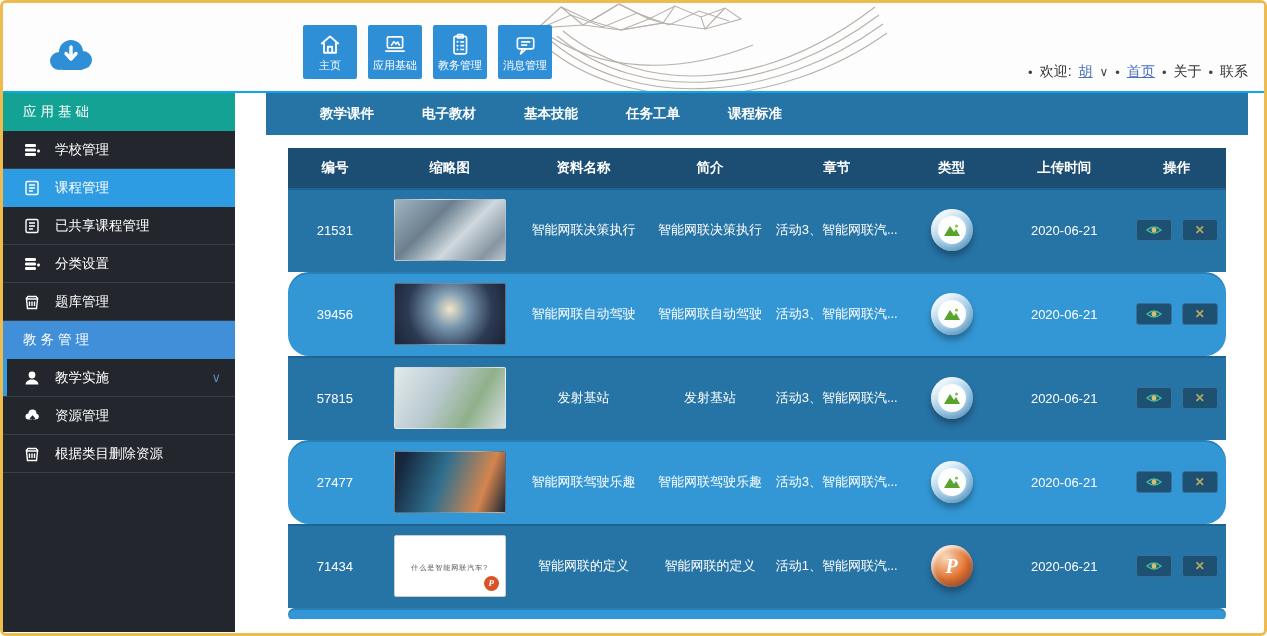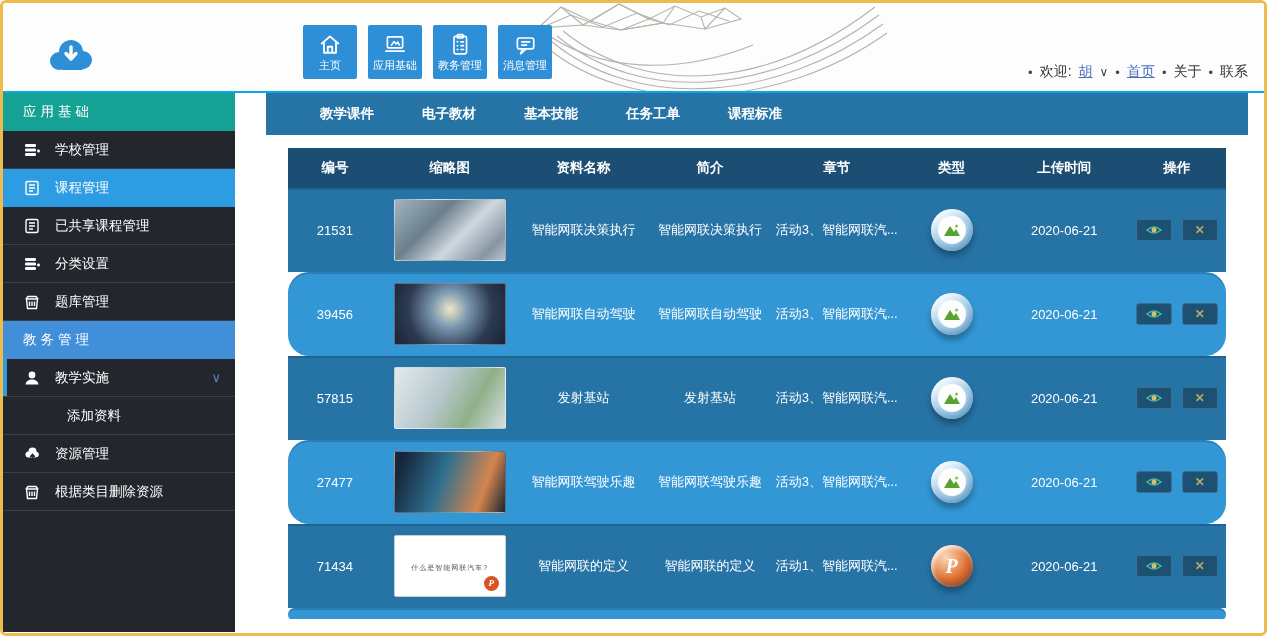--- a/index.html
+++ b/index.html
@@ -230,21 +230,20 @@
         <span class="s-icon">
           <svg width="18" height="18" viewBox="0 0 18 18" fill="#fff">
               <circle cx="9" cy="6" r="3.4"></circle>
               <path d="M2.5 15.5 a6.5 5 0 0 1 13 0 Z"></path>
             </svg>
         </span>
         <span>教学实施</span>
         <span class="chev">∨</span>
       </div>
 
-      <div class="s-row s-sub">添加资料</div>
 
       <div class="s-row s-item">
         <span class="s-icon">
           <svg width="18" height="18" viewBox="0 0 18 18" fill="#fff">
               <circle cx="5.5" cy="9.5" r="3"></circle>
               <circle cx="9.5" cy="6.5" r="4"></circle>
               <circle cx="13" cy="9.5" r="2.8"></circle>
               <rect x="5" y="8.5" width="9" height="4" rx="2"></rect>
               <path d="M9.5 16 V10 M7.2 12 L9.5 9.5 L11.8 12" stroke="#23262d" stroke-width="1.6" fill="none"></path>
             </svg>

